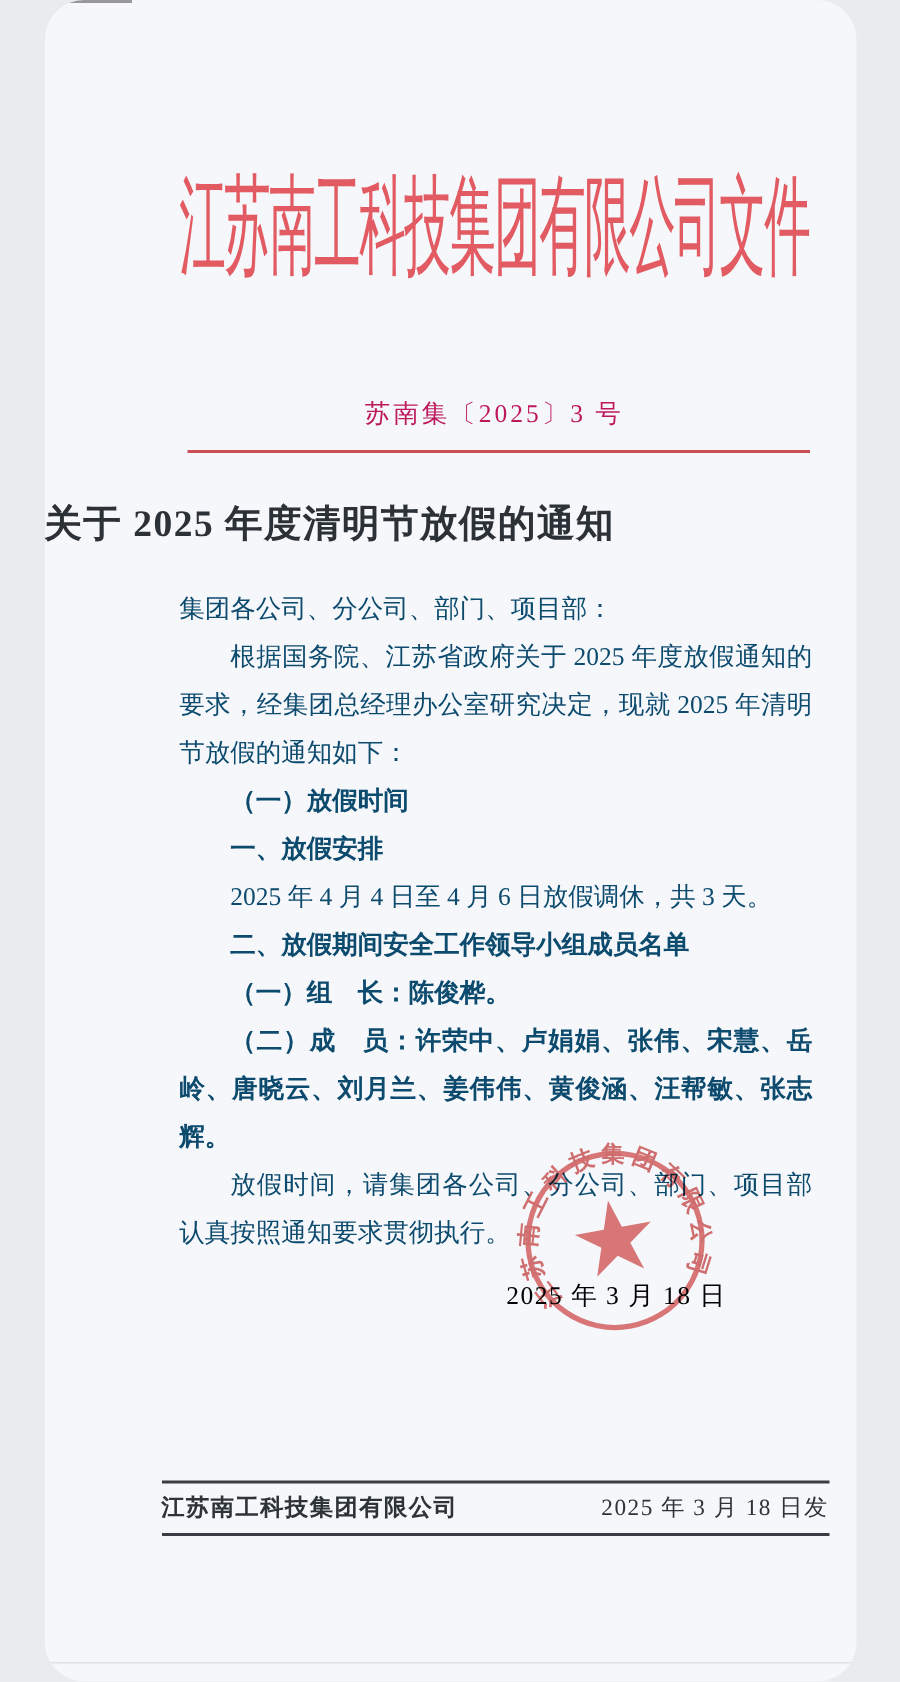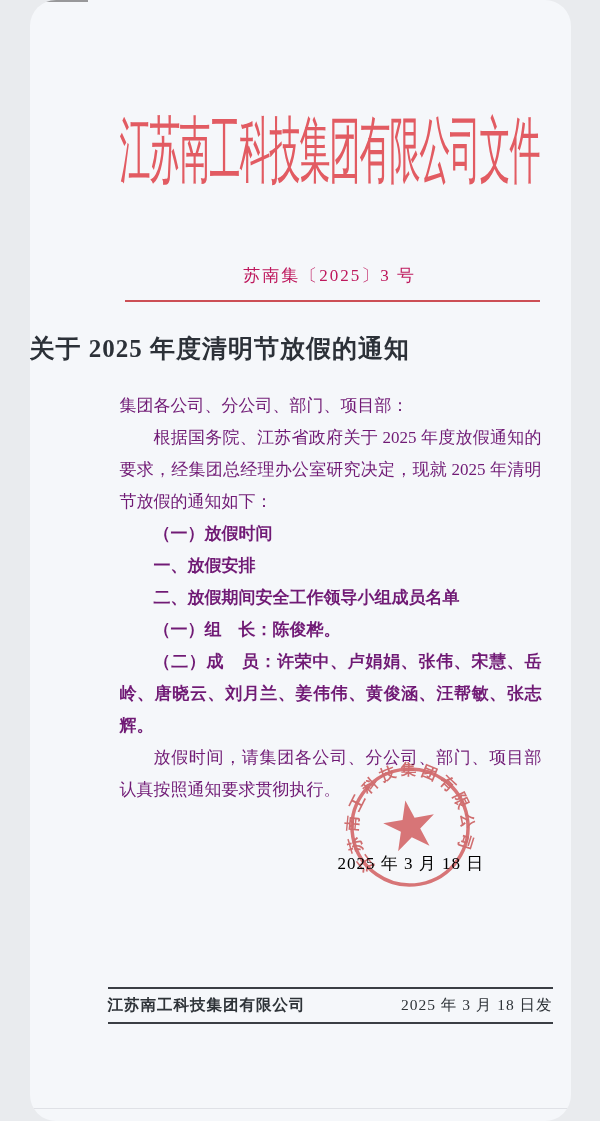--- a/index.html
+++ b/index.html
@@ -45,21 +45,21 @@
   .doc-title{
     position:absolute;left:0;top:332px;width:600px;
     text-align:left;
     font-size:25px;font-weight:700;letter-spacing:1px;
     color:#2c3138;
   }
   .body-block{
     position:absolute;left:90px;top:390px;width:422px;
     font-size:17px;line-height:32px;
     text-align:justify;
-    color:#701a75;
+    color:#0c4a6e;
   }
   .body-block p{margin:0;}
   .indent{text-indent:2em;}
   .bold{font-weight:700;}
   .sign-date{
     position:absolute;left:308px;top:852px;
     font-size:17px;letter-spacing:1px;color:#000000;
     z-index:1;
   }
   .seal{
@@ -101,20 +101,21 @@
 
   <div class="red-rule"></div>
 
   <div class="doc-title">关于 2025 年度清明节放假的通知</div>
 
   <div class="body-block">
     <p>集团各公司、分公司、部门、项目部：</p>
     <p class="indent">根据国务院、江苏省政府关于 2025 年度放假通知的要求，经集团总经理办公室研究决定，现就 2025 年清明节放假的通知如下：</p>
     <p class="indent bold">（一）放假时间</p>
     <p class="indent bold">一、放假安排</p>
+    <p class="indent">2025 年 4 月 4 日至 4 月 6 日放假调休，共 3 天。</p>
     <p class="indent bold">二、放假期间安全工作领导小组成员名单</p>
     <p class="indent bold">（一）组　长：陈俊桦。</p>
     <p class="indent bold">（二）成　员：许荣中、卢娟娟、张伟、宋慧、岳岭、唐晓云、刘月兰、姜伟伟、黄俊涵、汪帮敏、张志辉。</p>
     <p class="indent">放假时间，请集团各公司、分公司、部门、项目部认真按照通知要求贯彻执行。</p>
   </div>
 
   <div class="sign-date">2025 年 3 月 18 日</div>
 
   <svg class="seal" viewBox="-75 -75 150 150">
     <defs>

